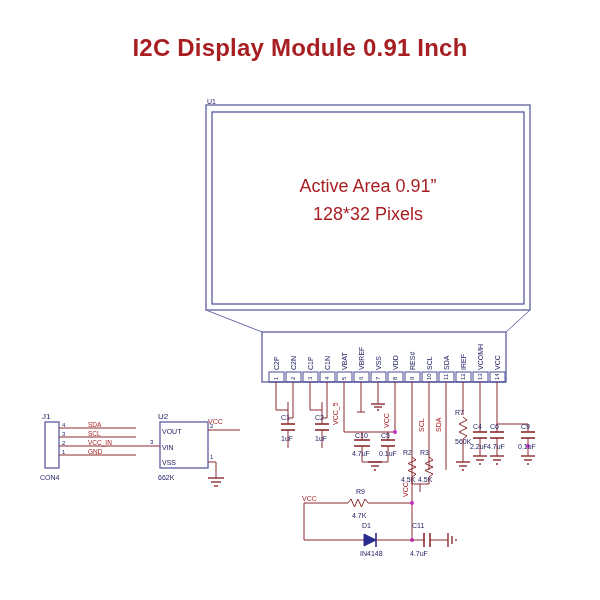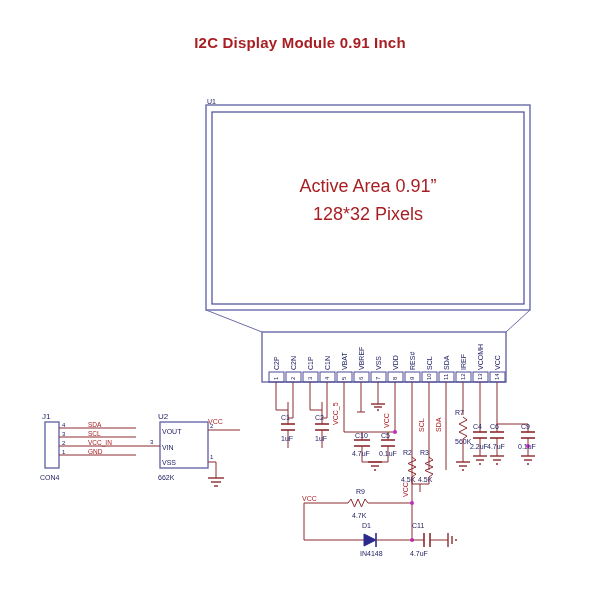--- a/index.html
+++ b/index.html
@@ -4,21 +4,21 @@
 <style>
   html,body{margin:0;padding:0;}
   body{
     width:600px;height:600px;background:#ffffff;
     font-family:"Liberation Sans",sans-serif;
     position:relative;overflow:hidden;
   }
   #sheet{position:absolute;inset:0;width:600px;height:600px;}
   .title{
     position:absolute;left:0;top:34px;width:600px;text-align:center;
-    font-size:15px;font-weight:bold;color:#a81f23;letter-spacing:.2px;
+    font-size:24px;font-weight:bold;color:#a81f23;letter-spacing:.2px;
   }
   .svgwrap{position:absolute;left:0;top:0;width:600px;height:452px;}
   text{font-family:"Liberation Sans",sans-serif;}
   .lbl-red{fill:#a81f23;}
   .lbl-dark{fill:#222266;}
   .wire{stroke:#8b2b30;stroke-width:1;fill:none;}
   .box{fill:none;stroke:#6a6aa8;stroke-width:1.4;}
   .box2{fill:none;stroke:#4a4a96;stroke-width:1;}
   .thin{stroke:#6a6aa8;stroke-width:1;fill:none;}
   .cap{stroke:#8b2b30;stroke-width:1.6;fill:none;}

